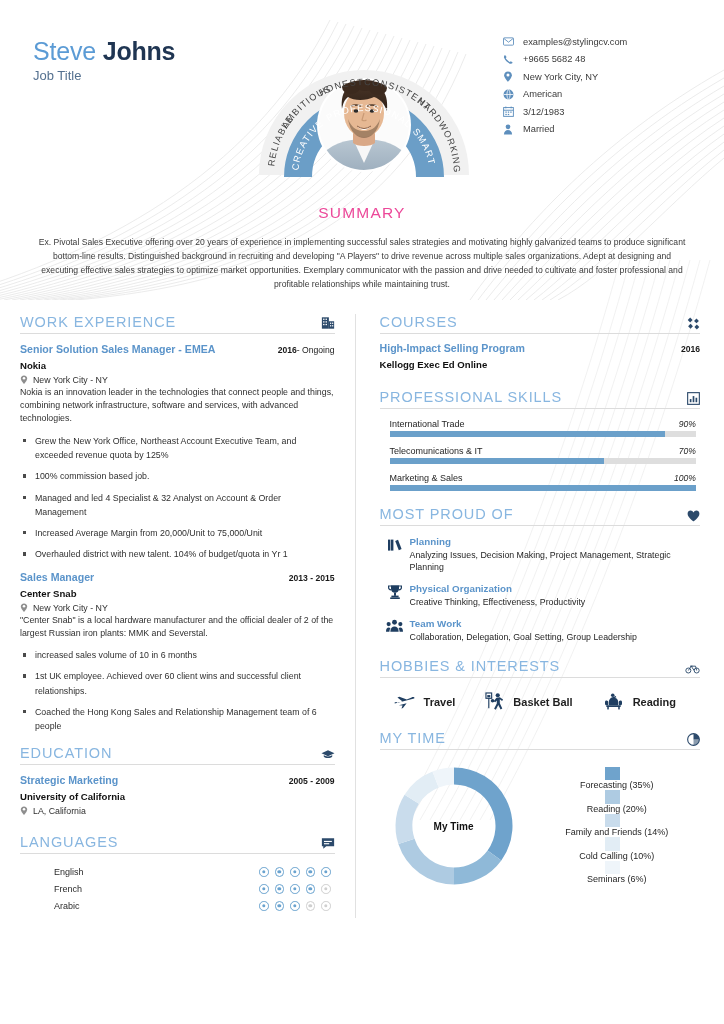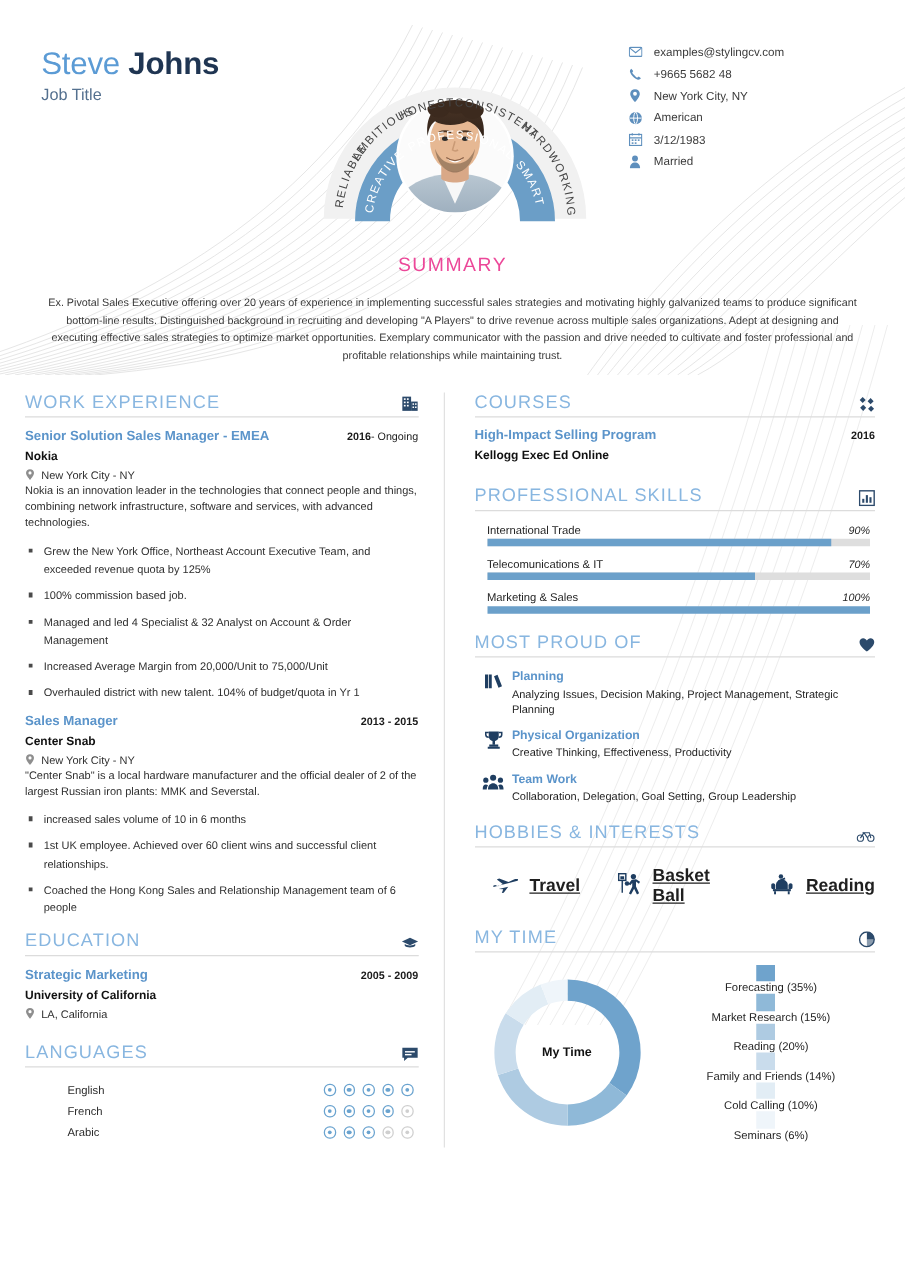--- a/index.html
+++ b/index.html
@@ -118,21 +118,21 @@
   .proud { margin-top: 10px; }
   .proud-row { display: flex; margin-bottom: 9px; }
   .proud-ico { width: 30px; min-width: 30px; color: #1f3e61; display: flex; justify-content: center; padding-top: 1px; }
   .proud-title { font-size: 9.8px; color: #5b94ca; font-weight: bold; }
   .proud-desc { font-size: 8.8px; color: #1f1f1f; line-height: 1.45; margin-top: 2px; }
 
   
   .hobbies { display: flex; margin-top: 14px; padding-left: 14px; }
   .hobby { display: flex; align-items: center; margin-right: 30px; }
   .hobby-ico { color: #1f3e61; display: flex; align-items: center; margin-right: 9px; }
-  .hobby-label { font-size: 14px; color: #1f1f1f; font-weight: bold; text-decoration: underline; }
+  .hobby-label { font-size: 11px; color: #1f1f1f; font-weight: bold; }
 
   
   .mytime { display: flex; margin-top: 10px; align-items: center; }
   .donut-wrap { width: 148px; position: relative; display: flex; justify-content: center; }
   .donut-label {
     position: absolute; left: 0; right: 0; top: 50%; transform: translateY(-50%);
     text-align: center; font-size: 10px; font-weight: bold; color: #111;
   }
   .legend { flex: 1; padding-left: 6px; }
   .legend-row { display: flex; align-items: center; height: 23.5px; flex-direction: column; }
@@ -718,24 +718,20 @@
                   <path d="M 47.593772365766114 19.511175705587426 A 50 50 0 0 1 65.99999999999999 16" fill="none" stroke="#eff5fa" stroke-width="17"></path>
                 </svg>
               <div class="donut-label">My Time</div>
             </div>
             <div class="legend" id="donut-legend">
                 <div class="legend-row">
                   <span class="legend-sw" style="background: rgb(111, 163, 204);"></span>
                   <span class="legend-txt">Forecasting (35%)</span>
                 </div>
                 <div class="legend-row">
-                  <span class="legend-sw" style="background: rgb(143, 185, 216);"></span>
-                  <span class="legend-txt">Market Research (15%)</span>
-                </div>
-                <div class="legend-row">
                   <span class="legend-sw" style="background: rgb(174, 203, 226);"></span>
                   <span class="legend-txt">Reading (20%)</span>
                 </div>
                 <div class="legend-row">
                   <span class="legend-sw" style="background: rgb(201, 220, 236);"></span>
                   <span class="legend-txt">Family and Friends (14%)</span>
                 </div>
                 <div class="legend-row">
                   <span class="legend-sw" style="background: rgb(226, 237, 245);"></span>
                   <span class="legend-txt">Cold Calling (10%)</span>

